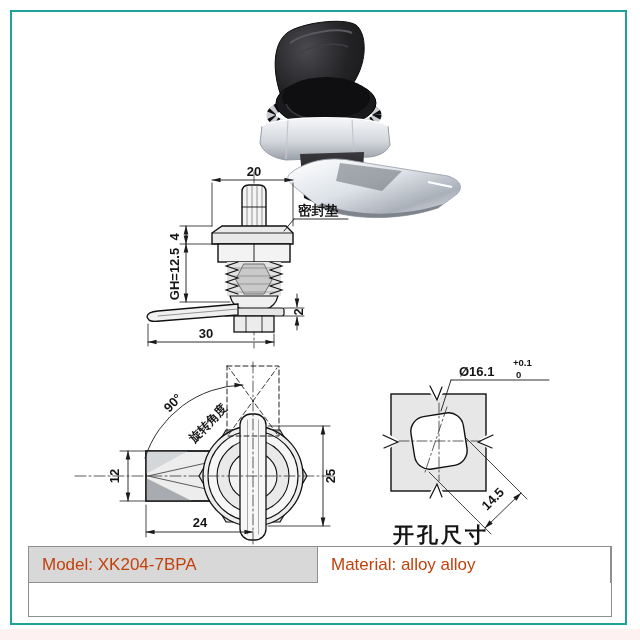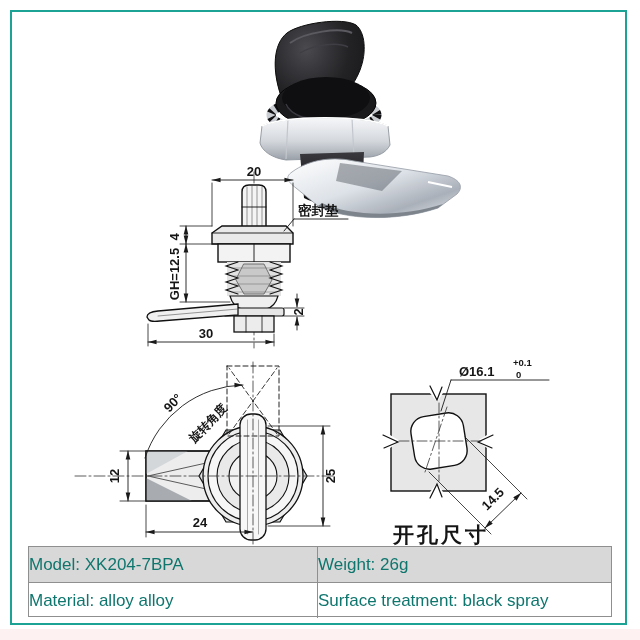--- a/index.html
+++ b/index.html
@@ -9,21 +9,21 @@
   .bottom-strip{position:absolute;left:0;bottom:0;width:640px;height:11px;background:#fdf2f1;}
   svg.draw{position:absolute;left:0;top:0;}
   svg text{fill:#151515;font-family:"Liberation Sans",sans-serif;}
   .dim{font-size:13px;font-weight:700;}
   .dimsmall{font-size:9.5px;font-weight:700;}
   .cjk{font-size:13.5px;font-weight:700;}
   .caption{font-size:21px;font-weight:700;letter-spacing:3px;}
   .spec-table{position:absolute;left:28px;top:546px;width:584px;height:71px;
     display:grid;grid-template-columns:289px 1fr;grid-template-rows:36px 35px;
     border:1px solid #8f8f8f;box-sizing:border-box;background:#fff;}
-  .spec-cell{display:flex;align-items:center;font-size:17px;color:#0f766e;
+  .spec-cell{display:flex;align-items:center;padding-left:13px;font-size:17px;color:#c2410c;
     border-right:1px solid #8f8f8f;border-bottom:1px solid #8f8f8f;box-sizing:border-box;}
   .spec-cell.last-col{border-right:none;}
   .spec-cell.last-row{border-bottom:none;}
   .spec-cell.gray{background:#d8d8d8;}
 </style>
 </head>
 <body>
 
 <div class="canvas">
   <div class="frame"></div>
@@ -206,19 +206,17 @@
       <line x1="429" y1="472" x2="491" y2="534" stroke="#1a1a1a" stroke-width="0.8"></line>
       <line x1="521" y1="493" x2="485" y2="528" stroke="#1a1a1a" stroke-width="0.9" marker-start="url(#arw)" marker-end="url(#arw)"></line>
       <text class="dim" transform="translate(496,502) rotate(-45)" text-anchor="middle">14.5</text>
 
       <text class="caption" x="393" y="542">开孔尺寸</text>
     </g>
   </svg>
 
   <div class="spec-table">
     <div class="spec-cell gray">Model: XK204-7BPA</div>
-    <div class="spec-cell gray last-col">Weight: 26g</div>
     <div class="spec-cell last-row">Material: alloy alloy</div>
-    <div class="spec-cell last-row last-col">Surface treatment: black spray</div>
   </div>
 
   <div class="bottom-strip"></div>
 </div>
 
 </body></html>

